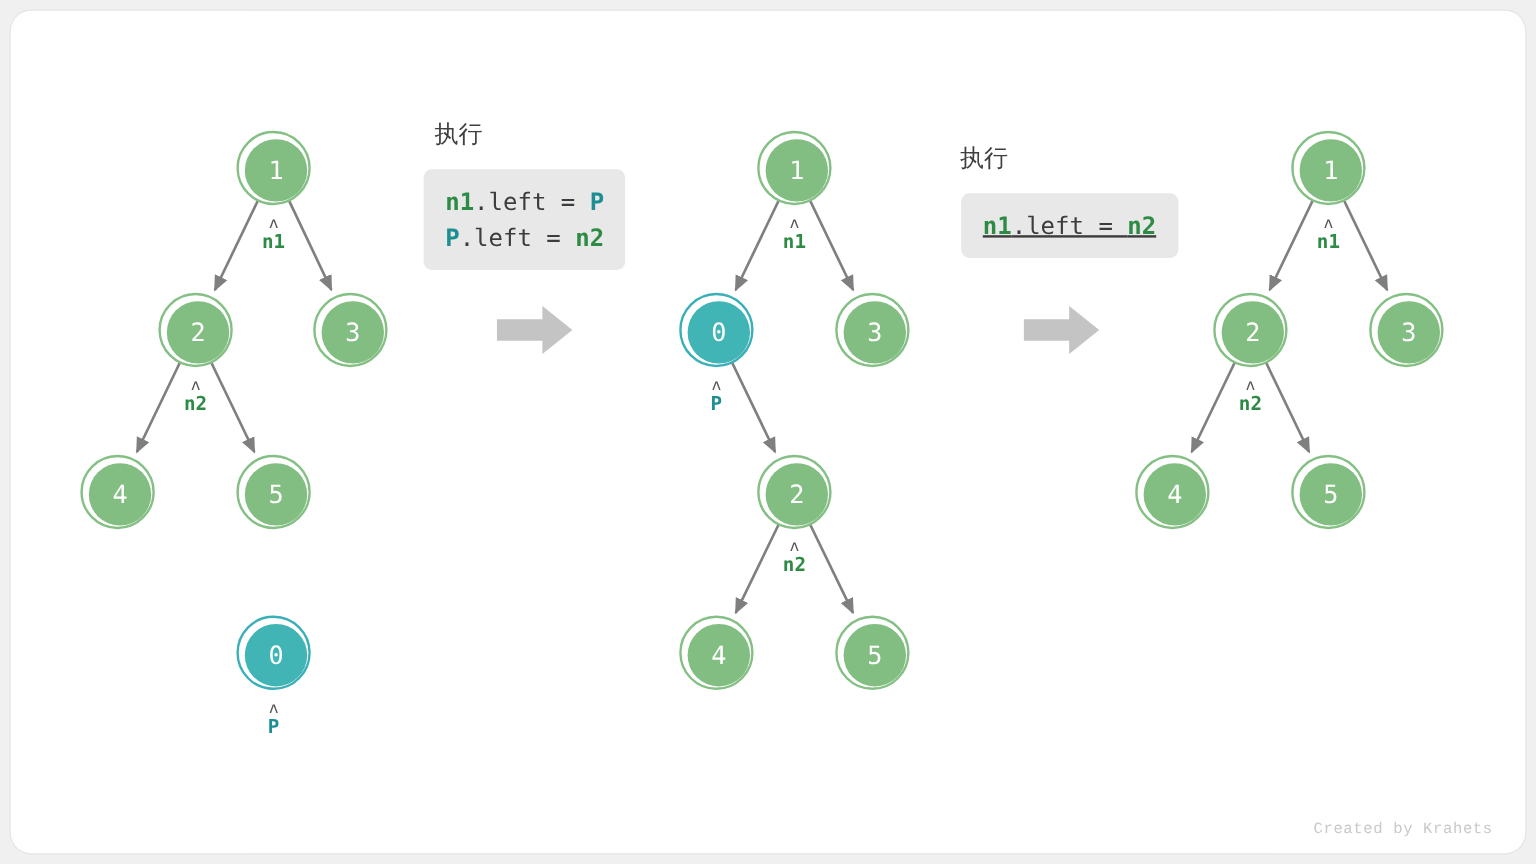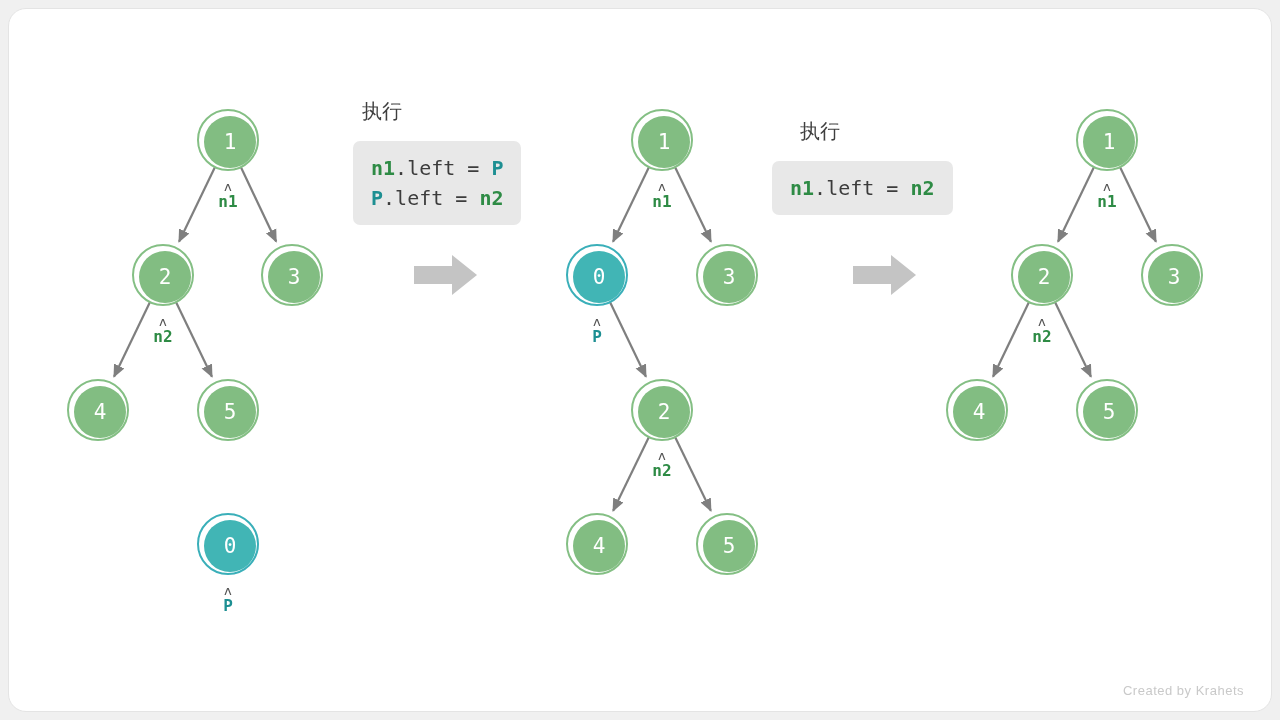--- a/index.html
+++ b/index.html
@@ -124,21 +124,21 @@
 
   .big-arrow {
     position: absolute;
     z-index: 3;
   }
 
   .credit {
     position: absolute;
     right: 36px;
     bottom: 22px;
-    font-family: Liberation Sans, sans-serif;
+    font-family: Liberation Mono, monospace;
     font-size: 13px;
     color: #c9c9c9;
     letter-spacing: 0.5px;
     z-index: 6;
   }
   svg.edges {
     position: absolute;
     left: 0; top: 0;
     width: 1280px; height: 720px;
     z-index: 2;
@@ -258,21 +258,21 @@
         </div>
         <div class="ptr green-ptr" style="left: 1012px; top: 317px;">
           <span class="caret">ʌ</span>
           <span class="name">n2</span>
         </div>
       </div>
     <div id="step-layer">
         <div class="step-title" style="left: 362px; top: 98px;">执行</div>
         <div class="code-box" style="left: 353px; top: 141px;"><div><span class="v-green">n1</span><span>.left = </span><span class="v-teal">P</span></div><div><span class="v-teal">P</span><span>.left = </span><span class="v-green">n2</span></div></div>
         <div class="step-title" style="left: 800px; top: 118px;">执行</div>
-        <div class="code-box" style="left: 772px; top: 161px;"><div><span class="v-green">n1</span><span>.left = </span><span class="v-green">n2</span></div></div>
+        <div class="code-box" style="left: 801px; top: 161px; text-decoration: underline;"><div><span class="v-green">n1</span><span>.left = </span><span class="v-green">n2</span></div></div>
       </div>
     <div id="arrow-layer">
         <div class="big-arrow" style="left: 414px; top: 253px;"><svg width="64" height="44" viewBox="0 0 64 44" xmlns="http://www.w3.org/2000/svg">
             <path d="M0,13 L38,13 L38,2 L63,22 L38,42 L38,31 L0,31 Z" fill="#c4c4c4"></path>
           </svg></div>
         <div class="big-arrow" style="left: 853px; top: 253px;"><svg width="64" height="44" viewBox="0 0 64 44" xmlns="http://www.w3.org/2000/svg">
             <path d="M0,13 L38,13 L38,2 L63,22 L38,42 L38,31 L0,31 Z" fill="#c4c4c4"></path>
           </svg></div>
       </div>
 

